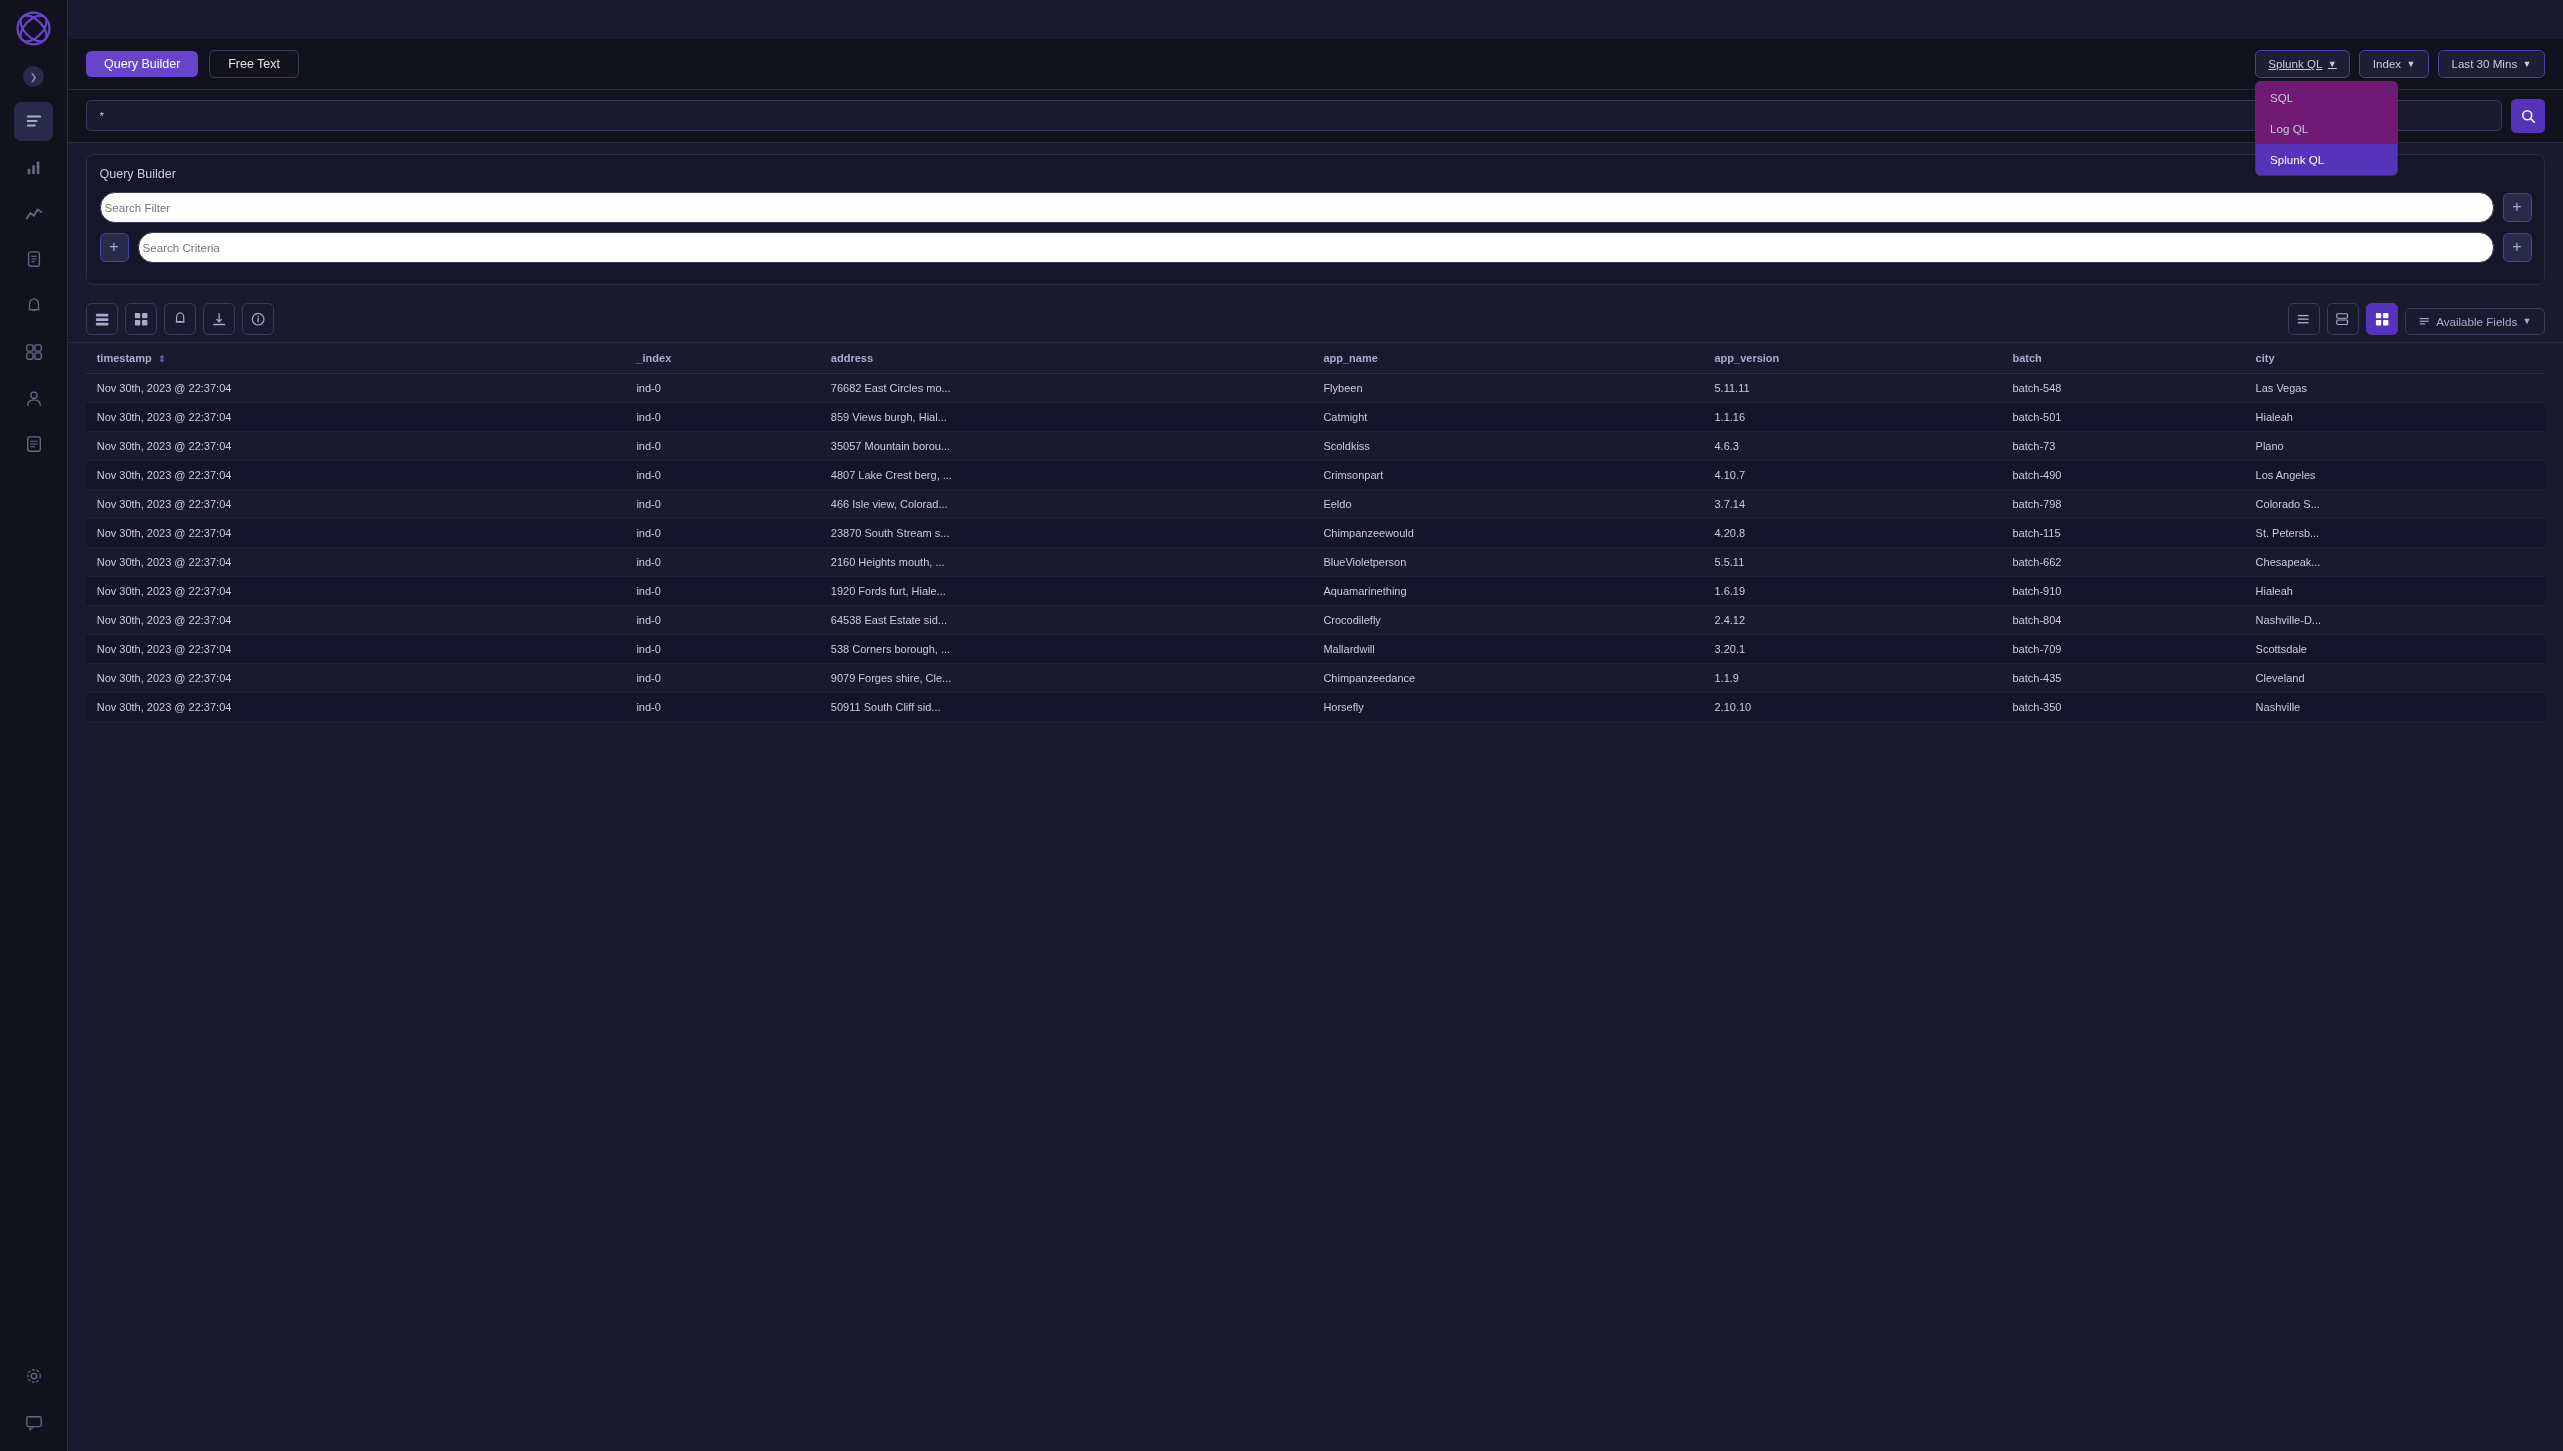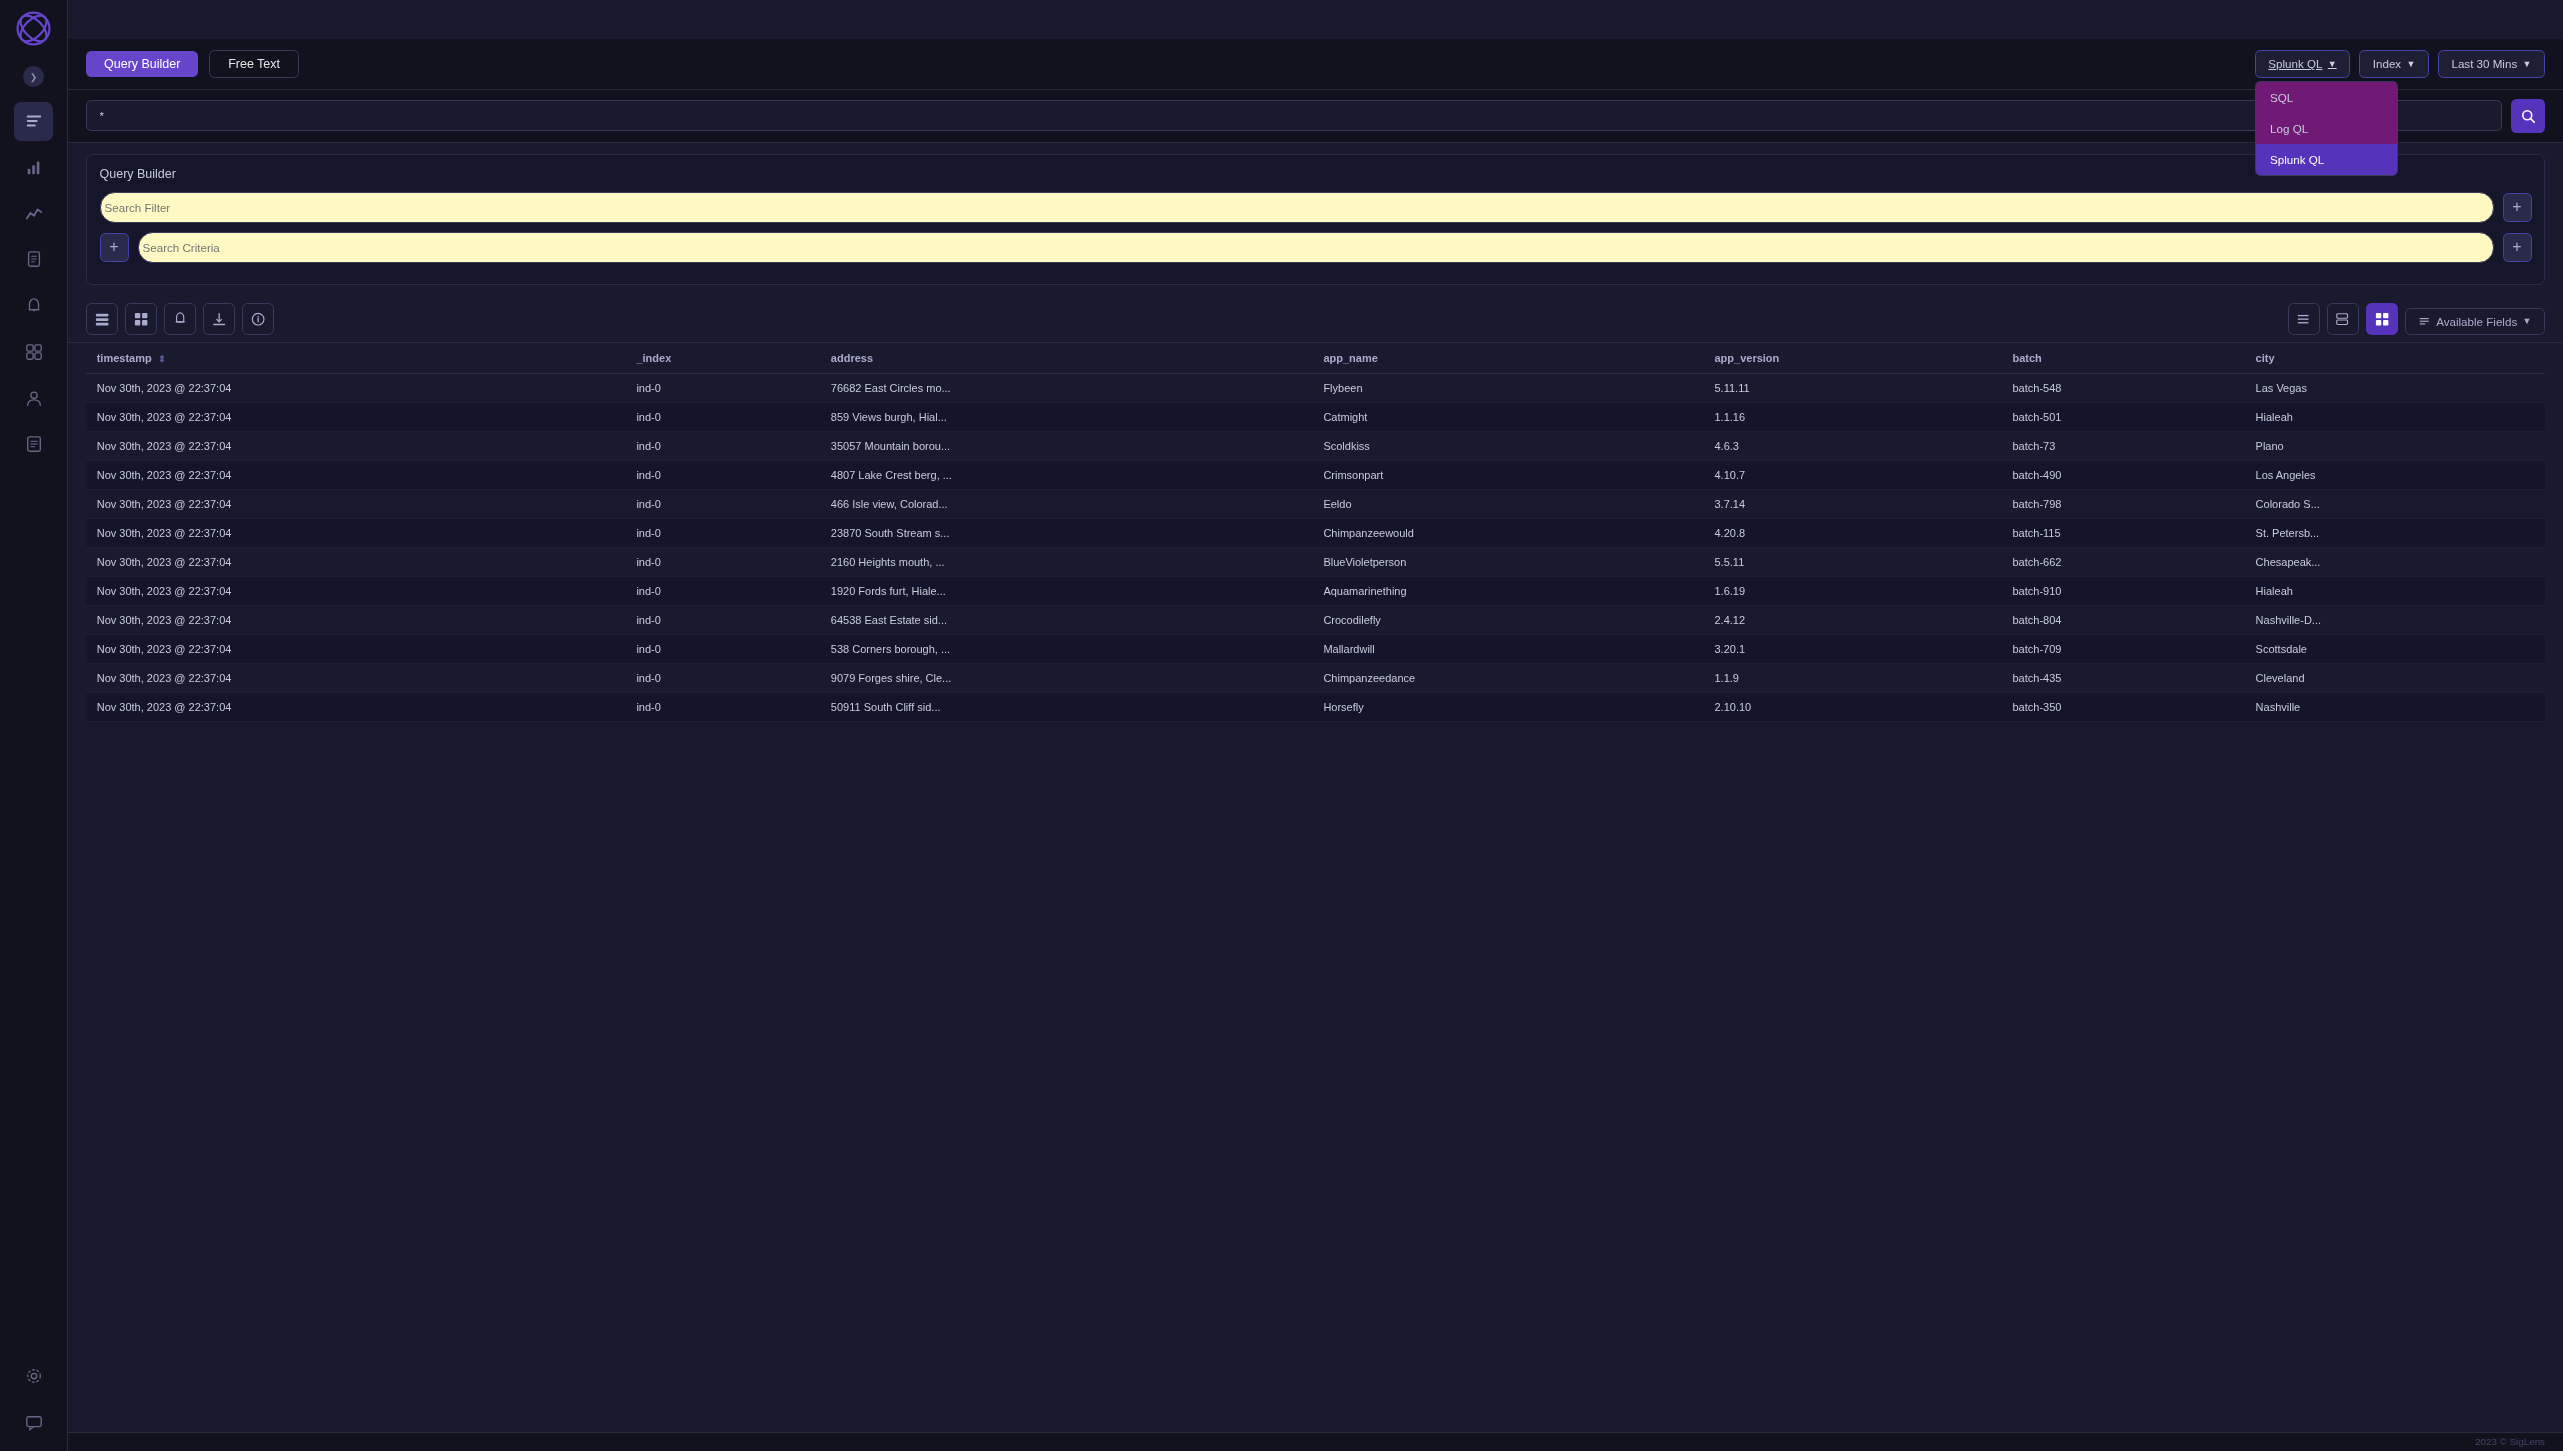--- a/index.html
+++ b/index.html
@@ -196,21 +196,21 @@
       font-weight: 500;
       margin-bottom: 10.7px;
     }
     .qb-row {
       display: flex;
       gap: 9px;
       margin-bottom: 9px;
     }
     .qb-input {
       flex: 1;
-      background: #fef9c3;
+      background: #ffffff;
       border: 0.9px solid #3a3a5a;
       border-radius: 15px;
       padding: 8px 4px;
       color: #888;
       font-size: 11.6px;
       outline: none;
     }
     .qb-add-btn {
       width: 29px;
       height: 29px;
@@ -669,17 +669,14 @@
             <td>50911 South Cliff sid...</td>
             <td>Horsefly</td>
             <td>2.10.10</td>
             <td>batch-350</td>
             <td>Nashville</td>
           </tr>
         </tbody>
     </table>
   </div>
 
-  <div class="footer">
-    <span>2023 © SigLens</span>
-  </div>
 </div>
 
 
 </body></html>

